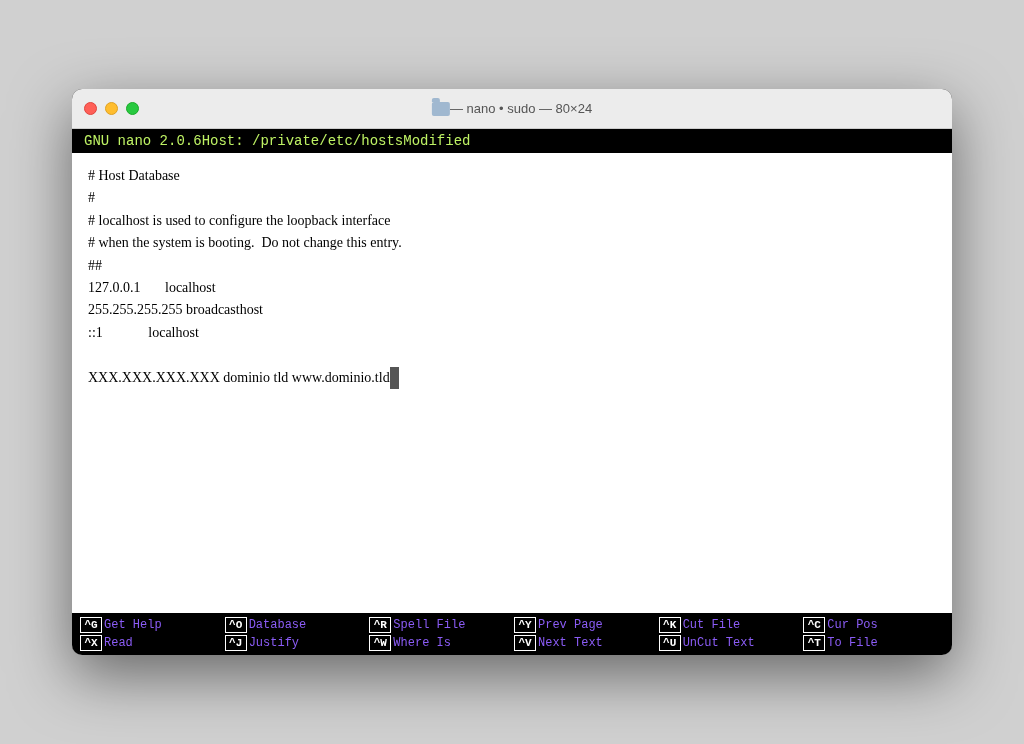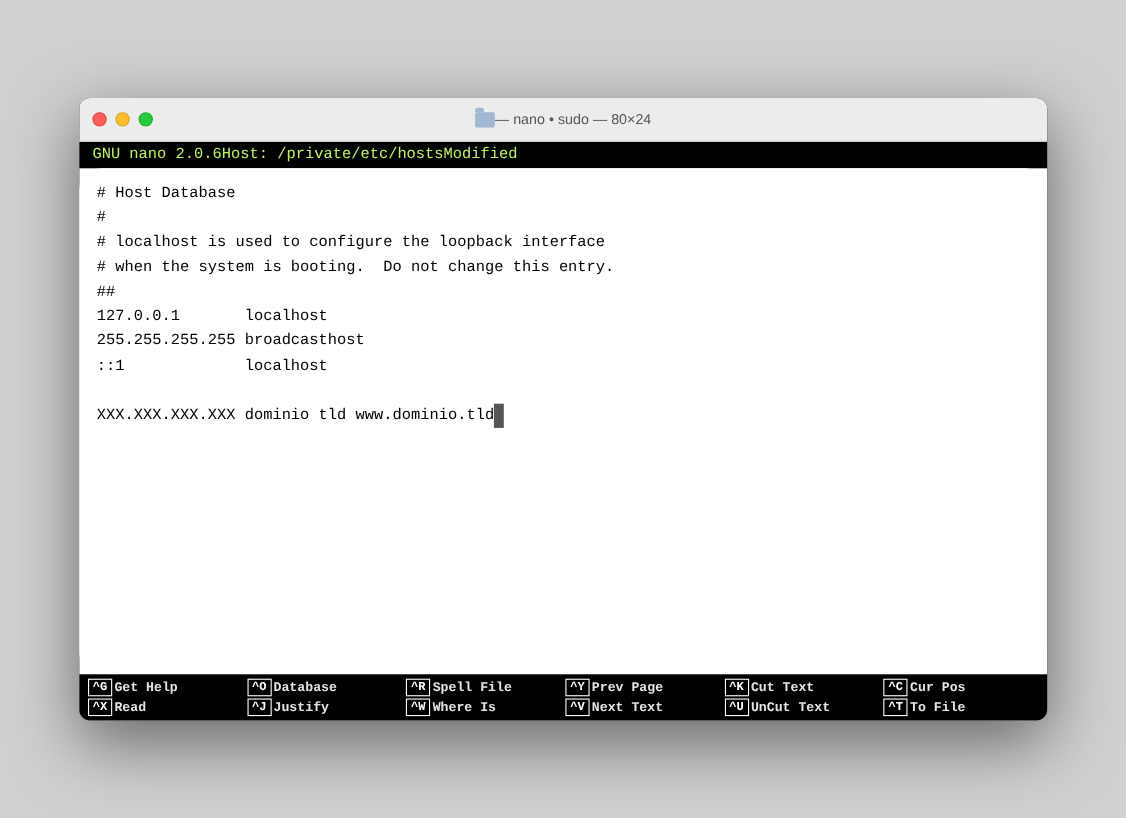--- a/index.html
+++ b/index.html
@@ -94,28 +94,27 @@
       color: #bef264;
       font-family: 'Courier New', Courier, monospace;
       font-size: 14px;
       padding: 4px 12px;
       display: flex;
     }
 
     .nano-content {
       background: #fff;
       color: #000;
-      font-family: Liberation Mono, monospace;
+      font-family: Liberation Serif, serif;
       font-size: 14px;
       padding: 12px 16px;
       flex: 1;
       min-height: 460px;
       line-height: 1.6;
       white-space: pre;
-      border-radius: 20px;
     }
 
     .cursor {
       background: #555;
       color: #fff;
       display: inline-block;
       width: 9px;
     }
 
     .nano-footer {
@@ -143,23 +142,22 @@
       font-size: 11px;
       padding: 1px 3px;
       font-family: 'Courier New', Courier, monospace;
       font-weight: bold;
       min-width: 22px;
       text-align: center;
       display: inline-block;
     }
 
     .key-label {
-      color: #e5e5e5;
+      color: #8b5cf6;
       font-size: 12px;
-      font-weight: bold;
     }
   </style>
 </head>
 <body>
 
 <div class="window">
 
   <div class="titlebar">
     <div class="traffic-lights">
       <div class="traffic-light close"></div>
@@ -204,21 +202,21 @@
       <div class="footer-item">
         <span class="key-badge">^R</span>
         <span class="key-label"> Spell File</span>
       </div>
       <div class="footer-item">
         <span class="key-badge">^Y</span>
         <span class="key-label"> Prev Page</span>
       </div>
       <div class="footer-item">
         <span class="key-badge">^K</span>
-        <span class="key-label"> Cut Text</span>
+        <span class="key-label"> Cut File</span>
       </div>
       <div class="footer-item">
         <span class="key-badge">^C</span>
         <span class="key-label"> Cur Pos</span>
       </div>
       <div class="footer-item">
         <span class="key-badge">^X</span>
         <span class="key-label"> Read</span>
       </div>
       <div class="footer-item">

